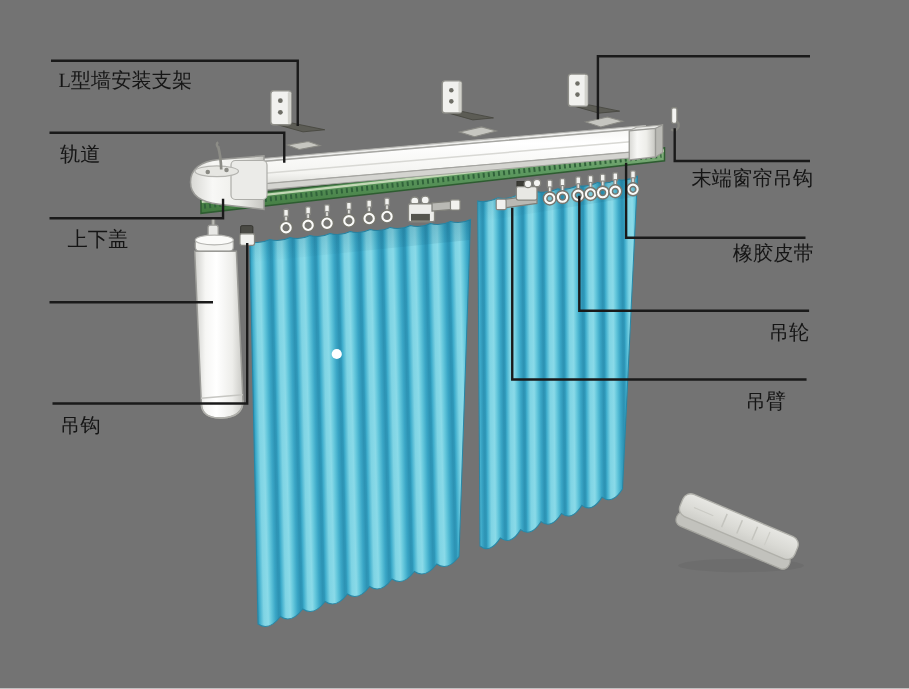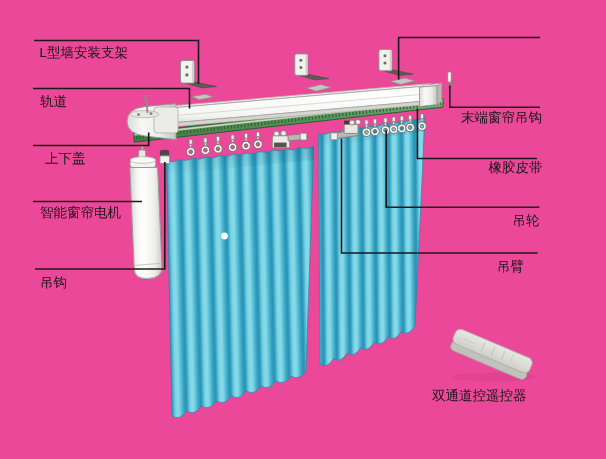--- a/index.html
+++ b/index.html
@@ -1,17 +1,17 @@
 <!DOCTYPE html>
 <html><head>
 <meta charset="utf-8">
 <style>
   html,body{margin:0;padding:0;background:#fff;}
-  #stage{position:relative;width:606px;height:459px;background:#ec4899;overflow:hidden;
-         font-family:Liberation Mono, monospace;}
+  #stage{position:relative;width:606px;height:459px;background:#737373;overflow:hidden;
+         font-family:Liberation Serif, serif;}
   #artwork{position:absolute;left:0;top:0;}
   .lbl{position:absolute;font-size:13.5px;font-weight:500;color:#151515;
        letter-spacing:0px;white-space:nowrap;line-height:1.1;}
   .lbl.r{text-align:right;}
 </style>
 </head>
 <body>
 
 <div id="stage">
 <svg id="artwork" width="606" height="459" viewBox="0 0 606 459">
@@ -217,21 +217,19 @@
     <path d="M449.8,85.5 V107.3 H540"></path>
     <path d="M417.4,108.5 V158.5 H537"></path>
     <path d="M386.2,130.5 V207.2 H539.4"></path>
     <path d="M341.5,138.5 V253 H537.7"></path>
   </g>
 </svg>
 
   <div class="lbl" style="left:39px;top:46.5px;">L型墙安装支架</div>
   <div class="lbl" style="left:40px;top:96px;">轨道</div>
   <div class="lbl" style="left:45px;top:152.5px;">上下盖</div>
-  <div class="lbl" style="left:40px;top:207px;">智能窗帘电机</div>
   <div class="lbl" style="left:40px;top:276.5px;">吊钩</div>
 
   <div class="lbl r" style="right:64px;top:112px;">末端窗帘吊钩</div>
   <div class="lbl r" style="right:63.5px;top:162px;margin-left:41px;">橡胶皮带</div>
   <div class="lbl r" style="right:66.5px;top:215px;margin-left:48px;">吊轮</div>
   <div class="lbl r" style="right:82px;top:261px;margin-left:20px;">吊臂</div>
-  <div class="lbl" style="left:432px;top:390px;">双通道控遥控器</div>
 </div>
 
 </body></html>

